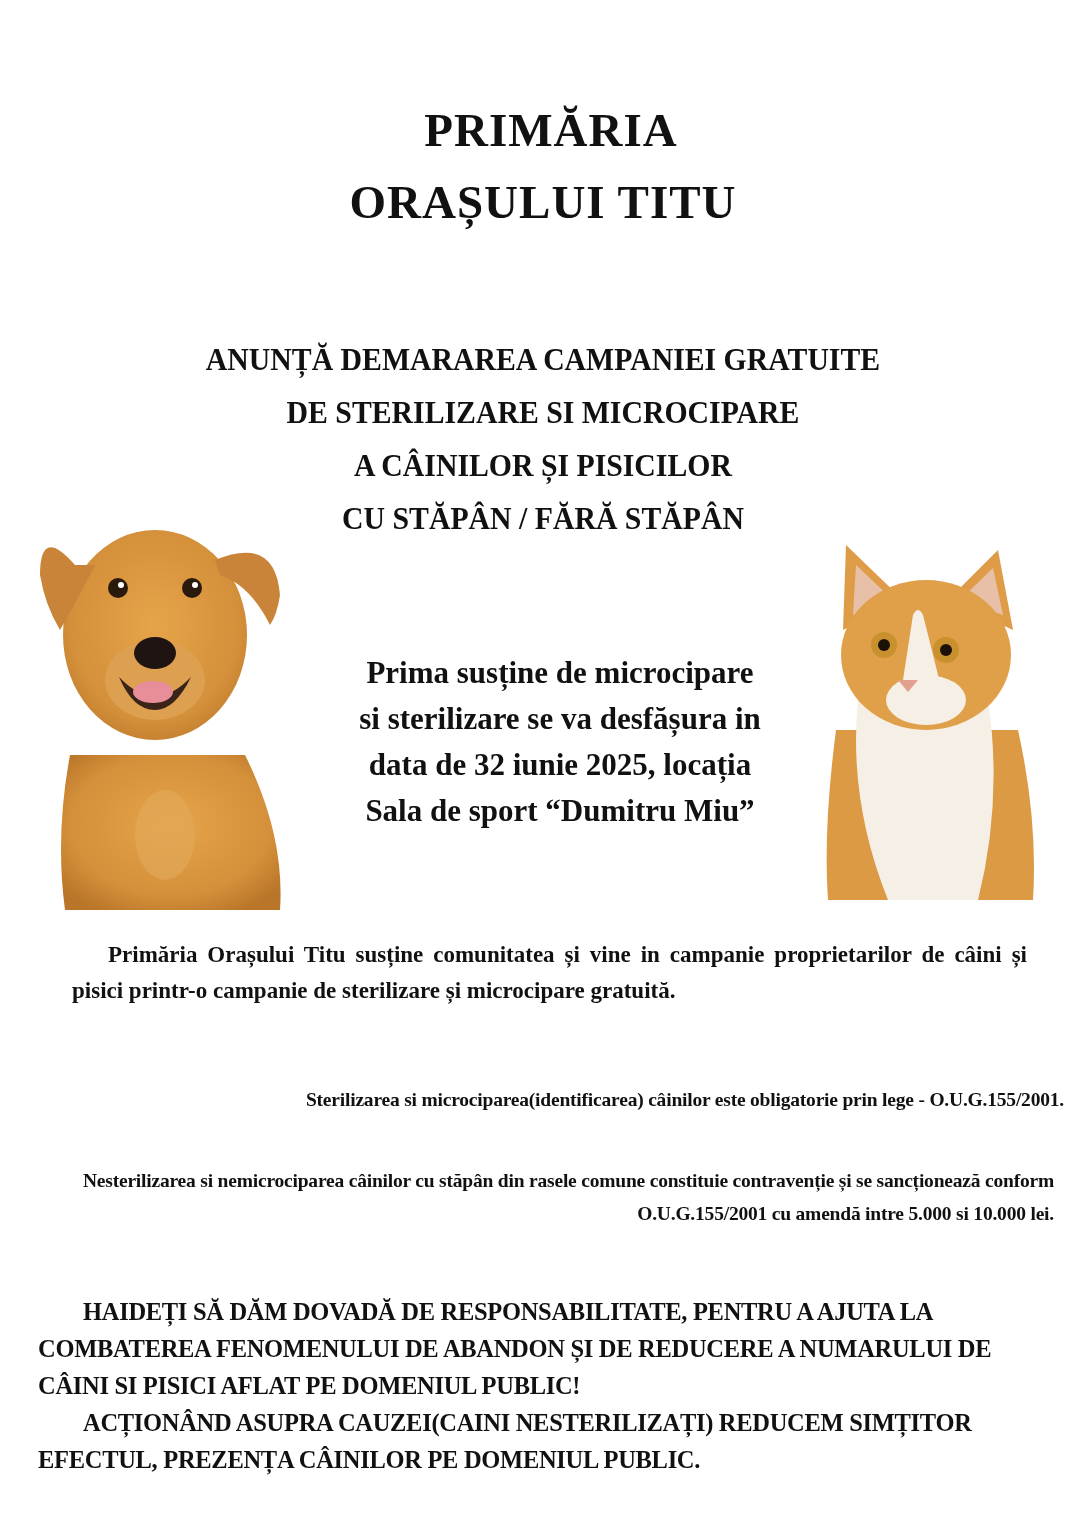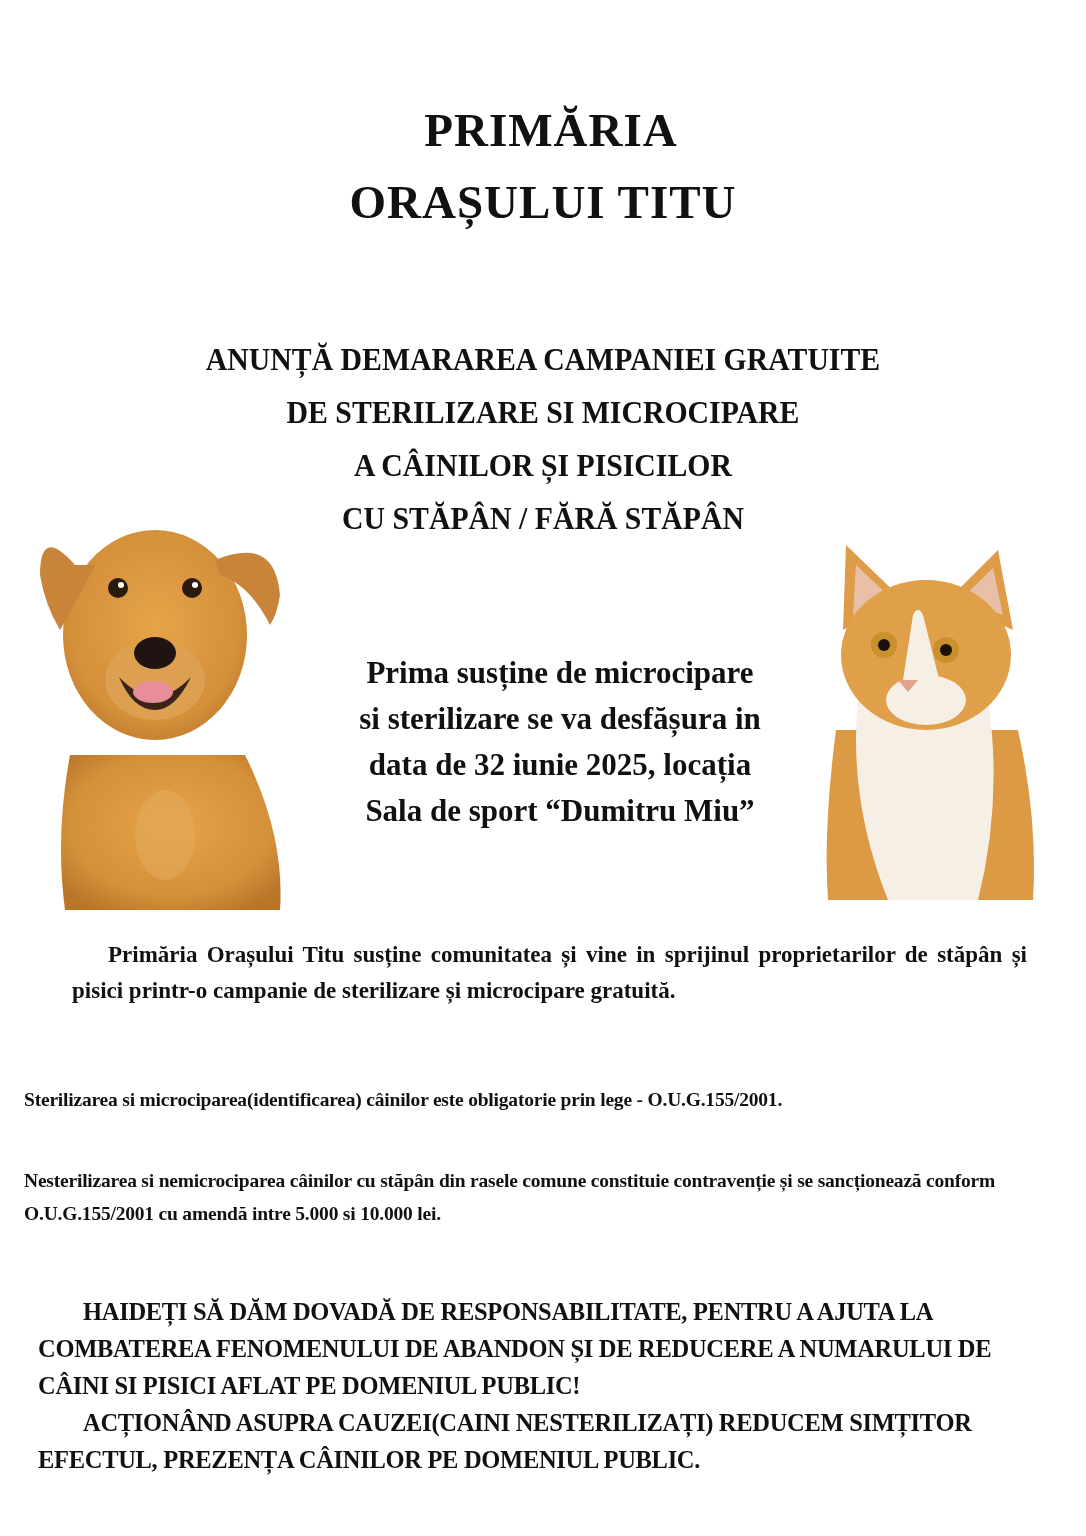--- a/index.html
+++ b/index.html
@@ -15,21 +15,21 @@
     }
     .headline {
       left: 0; width: 1086px; text-align: center; font-weight: bold;
       font-size: 31px; line-height: 53px; transform: scaleX(0.96);
     }
     .event {
       left: 300px; width: 520px; text-align: center; font-weight: bold;
       font-size: 31px; line-height: 46px;
     }
     .para {
-      font-weight: bold; font-size: 22px; line-height: 36px;
+      font-weight: bold; font-size: 22px; line-height: 36px; text-align: right;
     }
     .justify { text-align: justify; text-align-last: left; }
     .small { font-size: 19.5px; line-height: 33px; letter-spacing: -0.2px; }
     .cta {
       left: 38px; width: 1010px; font-weight: bold; font-size: 24.5px;
       line-height: 37px; letter-spacing: -0.3px;
     }
     .cta .indent { text-indent: 45px; }
     .photo { overflow: hidden; }
   </style>
@@ -107,21 +107,21 @@
   </svg>
 </div>
 
 <div class="abs" style="top:650px; left:0; width:1086px;">
   <div class="event" style="position:relative;">Prima susține de microcipare</div>
   <div class="event" style="position:relative;">si sterilizare se va desfășura in</div>
   <div class="event" style="position:relative;">data de 32 iunie 2025, locația</div>
   <div class="event" style="position:relative;">Sala de sport “Dumitru Miu”</div>
 </div>
 
-<div class="abs para justify" style="top:937px; left:72px; width:955px; text-indent:36px; font-size:23px;">Primăria Orașului Titu susține comunitatea și vine in sprijinul proprietarilor de stăpân și pisici printr-o campanie de sterilizare și microcipare gratuită.</div>
+<div class="abs para justify" style="top:937px; left:72px; width:955px; text-indent:36px; font-size:23px;">Primăria Orașului Titu susține comunitatea și vine in campanie proprietarilor de câini și pisici printr-o campanie de sterilizare și microcipare gratuită.</div>
 
 <div class="abs para small" style="top:1083px; left:24px; width:1040px; white-space:nowrap;">Sterilizarea si microciparea(identificarea) câinilor este obligatorie prin lege - O.U.G.155/2001.</div>
 
 <div class="abs para small" style="top:1164px; left:24px; width:1030px;">Nesterilizarea si nemicrociparea câinilor cu stăpân din rasele comune constituie contravenție și se sancționează conform O.U.G.155/2001 cu amendă intre 5.000 si 10.000 lei.</div>
 
 <div class="abs cta" style="top:1293px;">
   <div class="indent">HAIDEȚI SĂ DĂM DOVADĂ DE RESPONSABILITATE, PENTRU A AJUTA LA COMBATEREA FENOMENULUI DE ABANDON ȘI DE REDUCERE A NUMARULUI DE CÂINI SI PISICI AFLAT PE DOMENIUL PUBLIC!</div>
   <div class="indent">ACȚIONÂND ASUPRA CAUZEI(CAINI NESTERILIZAȚI) REDUCEM SIMȚITOR EFECTUL, PREZENȚA CÂINILOR PE DOMENIUL PUBLIC.</div>
 </div>
 

